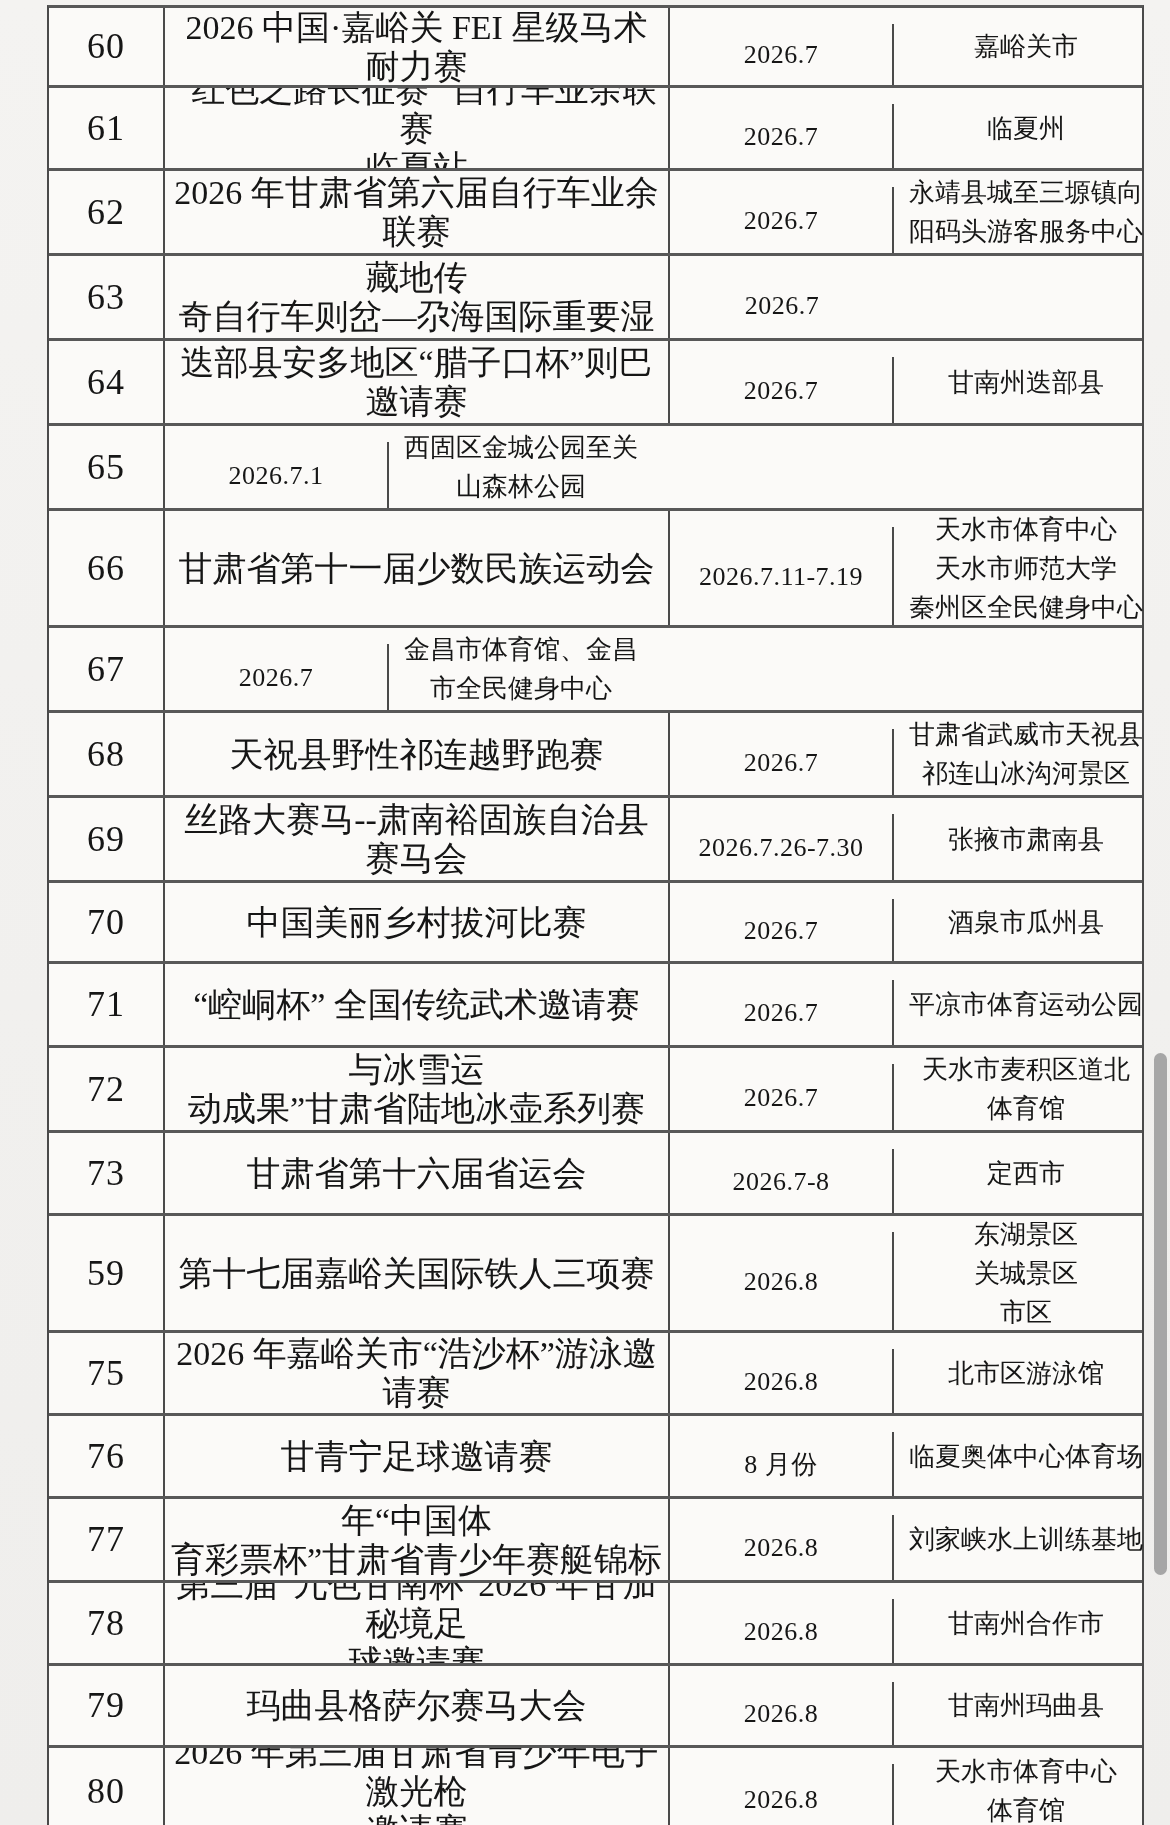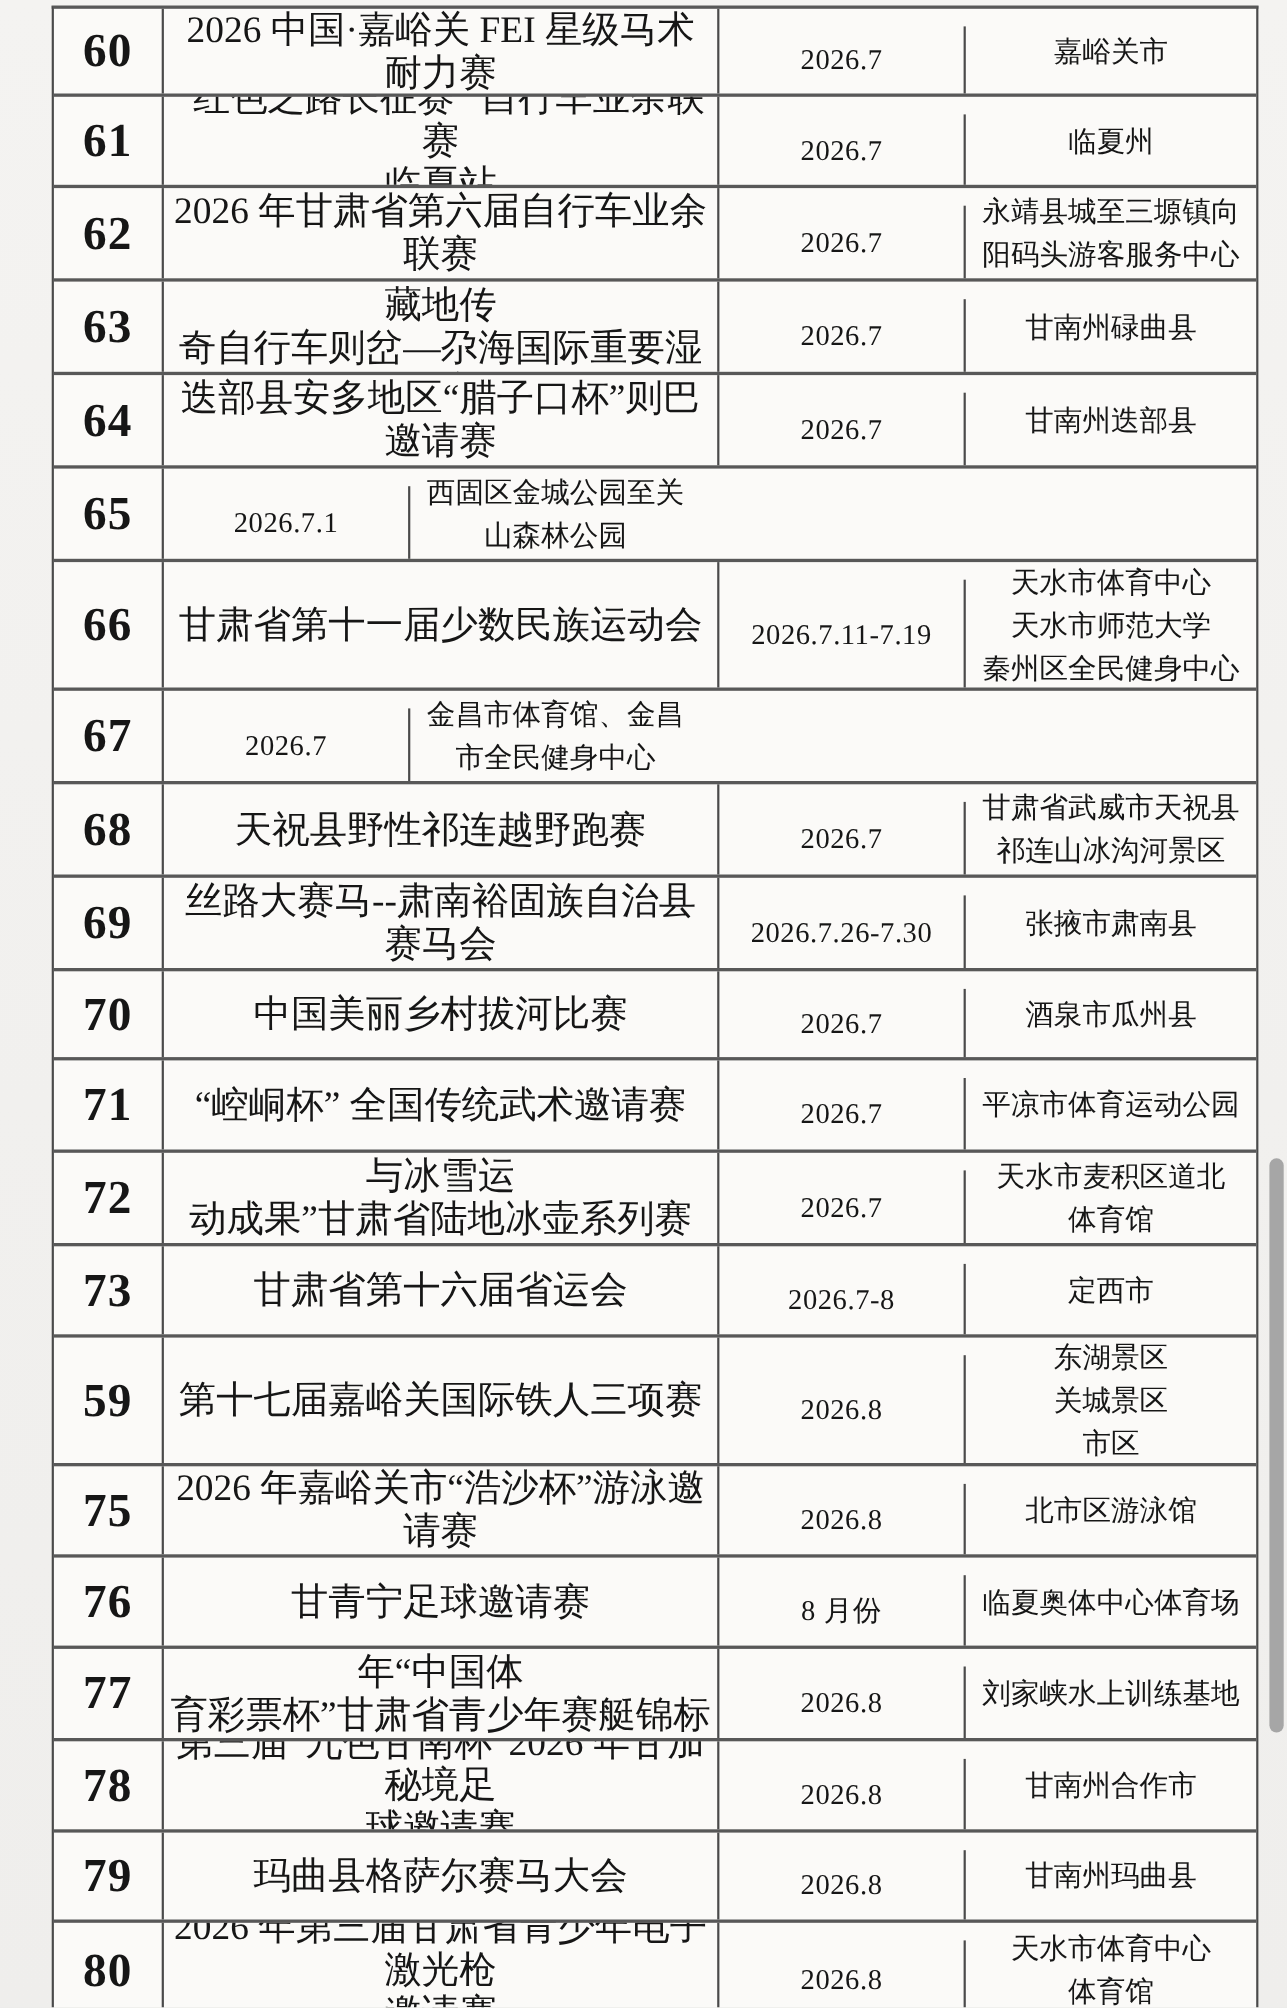--- a/index.html
+++ b/index.html
@@ -19,21 +19,21 @@
   }
   .tr { display:flex; border-bottom:3px solid #585858; }
   .td {
     display:flex; flex-direction:column; align-items:center; justify-content:center;
     text-align:center; white-space:pre-line;
     border-right:2px solid #4a4a4a;
     font-size:27px; line-height:39px; color:#161616;
     padding:0 4px; overflow:hidden;
   }
   .td:last-child { border-right:none; }
-  .c0 { width:100px; flex:none; font-size:43px; letter-spacing:1px;font-weight:bold; }
+  .c0 { width:116px; flex:none; font-size:36px; letter-spacing:1px; }
   .c1 { width:505px; flex:none; font-size:34px; }
   .c2 { width:224px; flex:none; font-size:26px; letter-spacing:0.5px;margin-top:16px; }
   .c3 { width:264px; flex:none; font-size:26px; }
   .scrollbar-thumb {
     position:absolute; left:1154px; top:1053px; width:13px; height:522px;
     background:#a6a6a6; border-radius:7px;
   }
 </style>
 </head>
 <body>
@@ -59,21 +59,20 @@
       <div class="td c1">2026 年甘肃省第六届自行车业余联赛</div>
       <div class="td c2">2026.7</div>
       <div class="td c3">永靖县城至三塬镇向
 阳码头游客服务中心</div>
     </div>
     <div class="tr" style="height:85px">
       <div class="td c0">63</div>
       <div class="td c1">第九届“九色甘南杯”2026 年甘南藏地传
 奇自行车则岔—尕海国际重要湿地赛</div>
       <div class="td c2">2026.7</div>
-      <div class="td c3">甘南州碌曲县</div>
     </div>
     <div class="tr" style="height:85px">
       <div class="td c0">64</div>
       <div class="td c1">迭部县安多地区“腊子口杯”则巴邀请赛</div>
       <div class="td c2">2026.7</div>
       <div class="td c3">甘南州迭部县</div>
     </div>
     <div class="tr" style="height:85px">
       <div class="td c0">65</div>
       <div class="td c2">2026.7.1</div>

